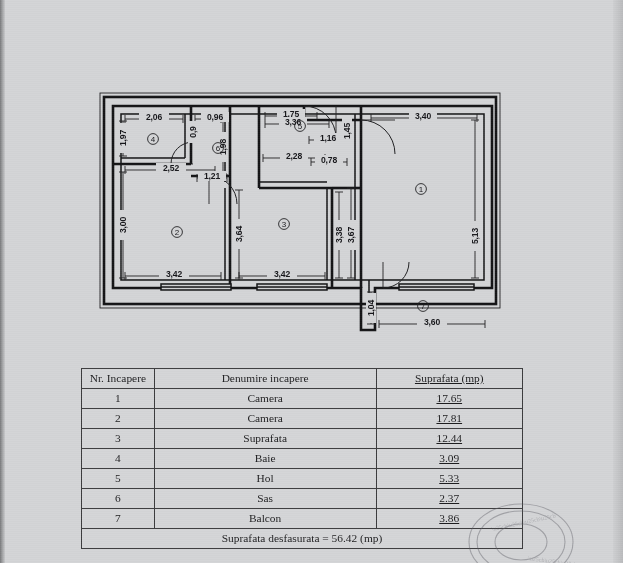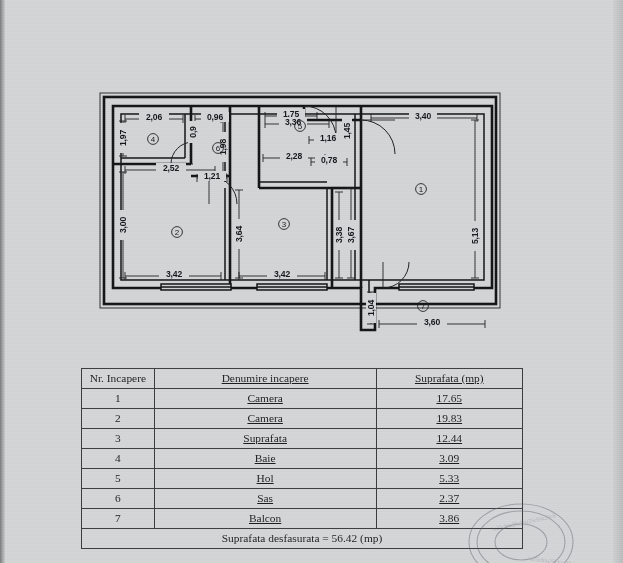--- a/index.html
+++ b/index.html
@@ -27,21 +27,21 @@
   
   #table-wrap{position:absolute;left:81px;top:368px;width:442px;}
   table.areas{border-collapse:collapse;width:442px;
     font-family:"Liberation Serif", serif;font-size:11.4px;color:#1d1d1f;}
   table.areas td,table.areas th{
     border:1px solid #3a3a3c;
     padding:2px 4px;height:15px;line-height:15px;font-weight:400;
     background:rgba(255,255,255,0.04);
   }
   .col-nr{width:66px;text-align:center;}
-  .col-name{width:228px;text-align:center;text-decoration:underline;}
+  .col-name{width:228px;text-align:center;}
   .col-area{width:146px;text-align:center;text-decoration:underline;}
   th.col-nr,th.col-name,th.col-area{text-align:center;}
   td.summary{text-align:right;padding-right:58px;}
   td.summary-full{text-align:center;}
 
   
   #stamp{position:absolute;left:462px;top:498px;width:118px;height:84px;
     pointer-events:none;opacity:.42;}
 </style>
 </head>
@@ -288,21 +288,21 @@
     </thead>
     <tbody>
       <tr>
         <td class="col-nr">1</td>
         <td class="col-name">Camera</td>
         <td class="col-area">17.65</td>
       </tr>
       <tr>
         <td class="col-nr">2</td>
         <td class="col-name">Camera</td>
-        <td class="col-area">19.83</td>
+        <td class="col-area">17.81</td>
       </tr>
       <tr>
         <td class="col-nr">3</td>
         <td class="col-name">Suprafata</td>
         <td class="col-area">12.44</td>
       </tr>
       <tr>
         <td class="col-nr">4</td>
         <td class="col-name">Baie</td>
         <td class="col-area">3.09</td>

